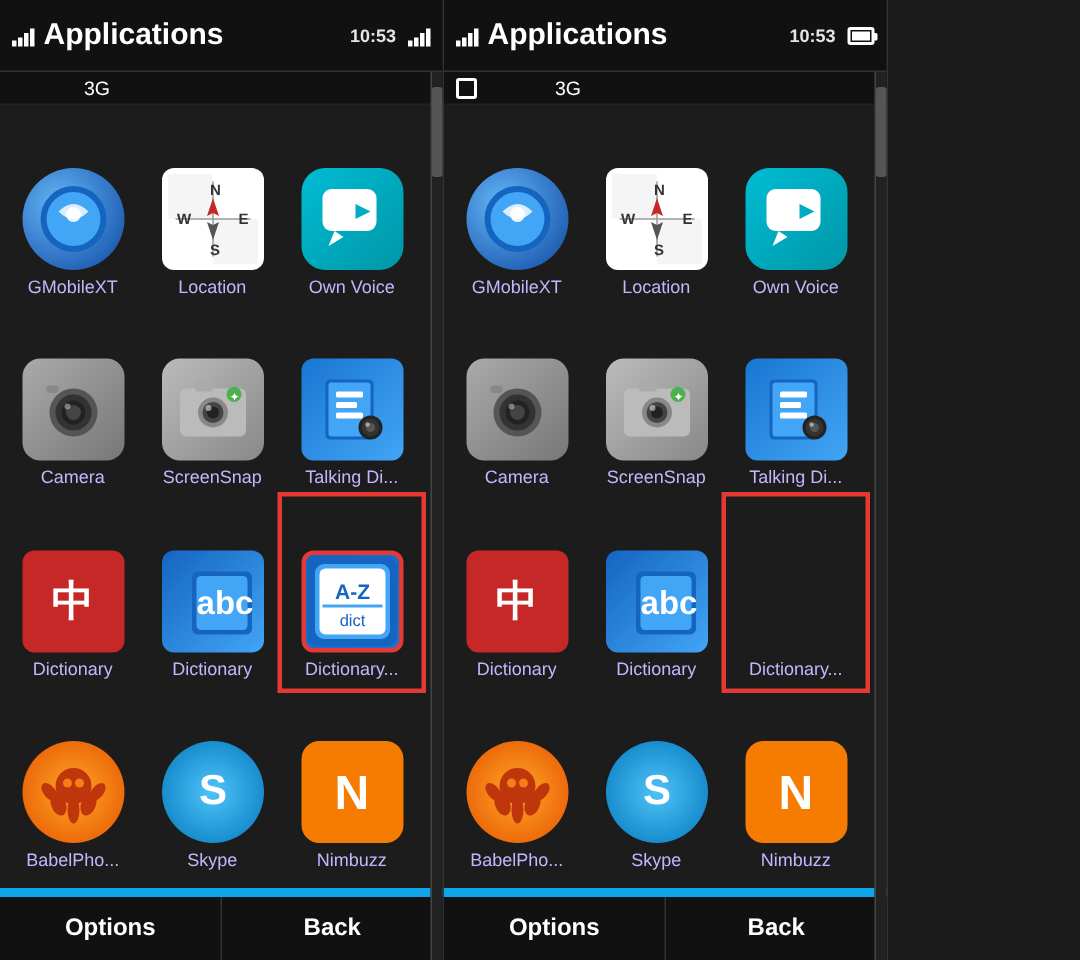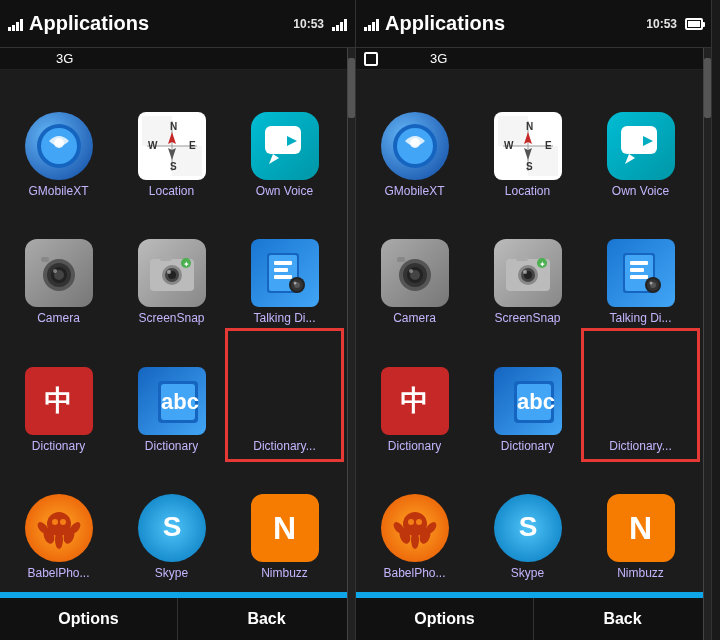--- a/index.html
+++ b/index.html
@@ -5,21 +5,21 @@
     * { margin: 0; padding: 0; box-sizing: border-box; }
     body {
       width: 720px;
       height: 640px;
       background: #1a1a1a;
       font-family: 'Arial', sans-serif;
       display: flex;
       overflow: hidden;
     }
     .phone-panel {
-      width: 356px;
+      width: 296px;
       height: 640px;
       background: #1c1c1c;
       display: flex;
       flex-direction: column;
       border-right: 1px solid #333;
       position: relative;
     }
     .status-bar {
       height: 48px;
       background: #111;
@@ -411,20 +411,30 @@
           <rect width="52" height="52" rx="8" fill="none"></rect>
           <rect x="4" y="6" width="40" height="42" rx="4" fill="#1565c0"></rect>
           <rect x="7" y="9" width="34" height="36" rx="3" fill="#42a5f5"></rect>
           <text x="26" y="34" font-size="22" font-weight="bold" fill="white" text-anchor="middle">abc</text>
         </svg>
       </div>
       <span class="app-label">Dictionary</span>
     </div>
 
     <div class="app-item highlighted">
+      <div class="app-icon icon-dict-az">
+        <svg width="60" height="60" viewBox="0 0 60 60">
+          <rect width="60" height="60" rx="8" fill="#1565c0"></rect>
+          <rect x="5" y="5" width="50" height="50" rx="6" fill="#42a5f5"></rect>
+          <rect x="8" y="8" width="44" height="44" rx="4" fill="white"></rect>
+          <text x="30" y="28" font-size="14" font-weight="bold" fill="#1565c0" text-anchor="middle">A-Z</text>
+          <line x1="10" y1="33" x2="50" y2="33" stroke="#42a5f5" stroke-width="2"></line>
+          <text x="30" y="46" font-size="11" fill="#1565c0" text-anchor="middle">dict</text>
+        </svg>
+      </div>
       <span class="app-label">Dictionary...</span>
     </div>
 
     <div class="app-item">
       <div class="app-icon babel-svg">
         <svg width="52" height="52" viewBox="0 0 52 52">
 
           <circle cx="26" cy="22" r="12" fill="#bf360c"></circle>
           <ellipse cx="16" cy="34" rx="5" ry="8" fill="#bf360c" transform="rotate(-20,16,34)"></ellipse>
           <ellipse cx="26" cy="38" rx="4" ry="9" fill="#bf360c"></ellipse>

